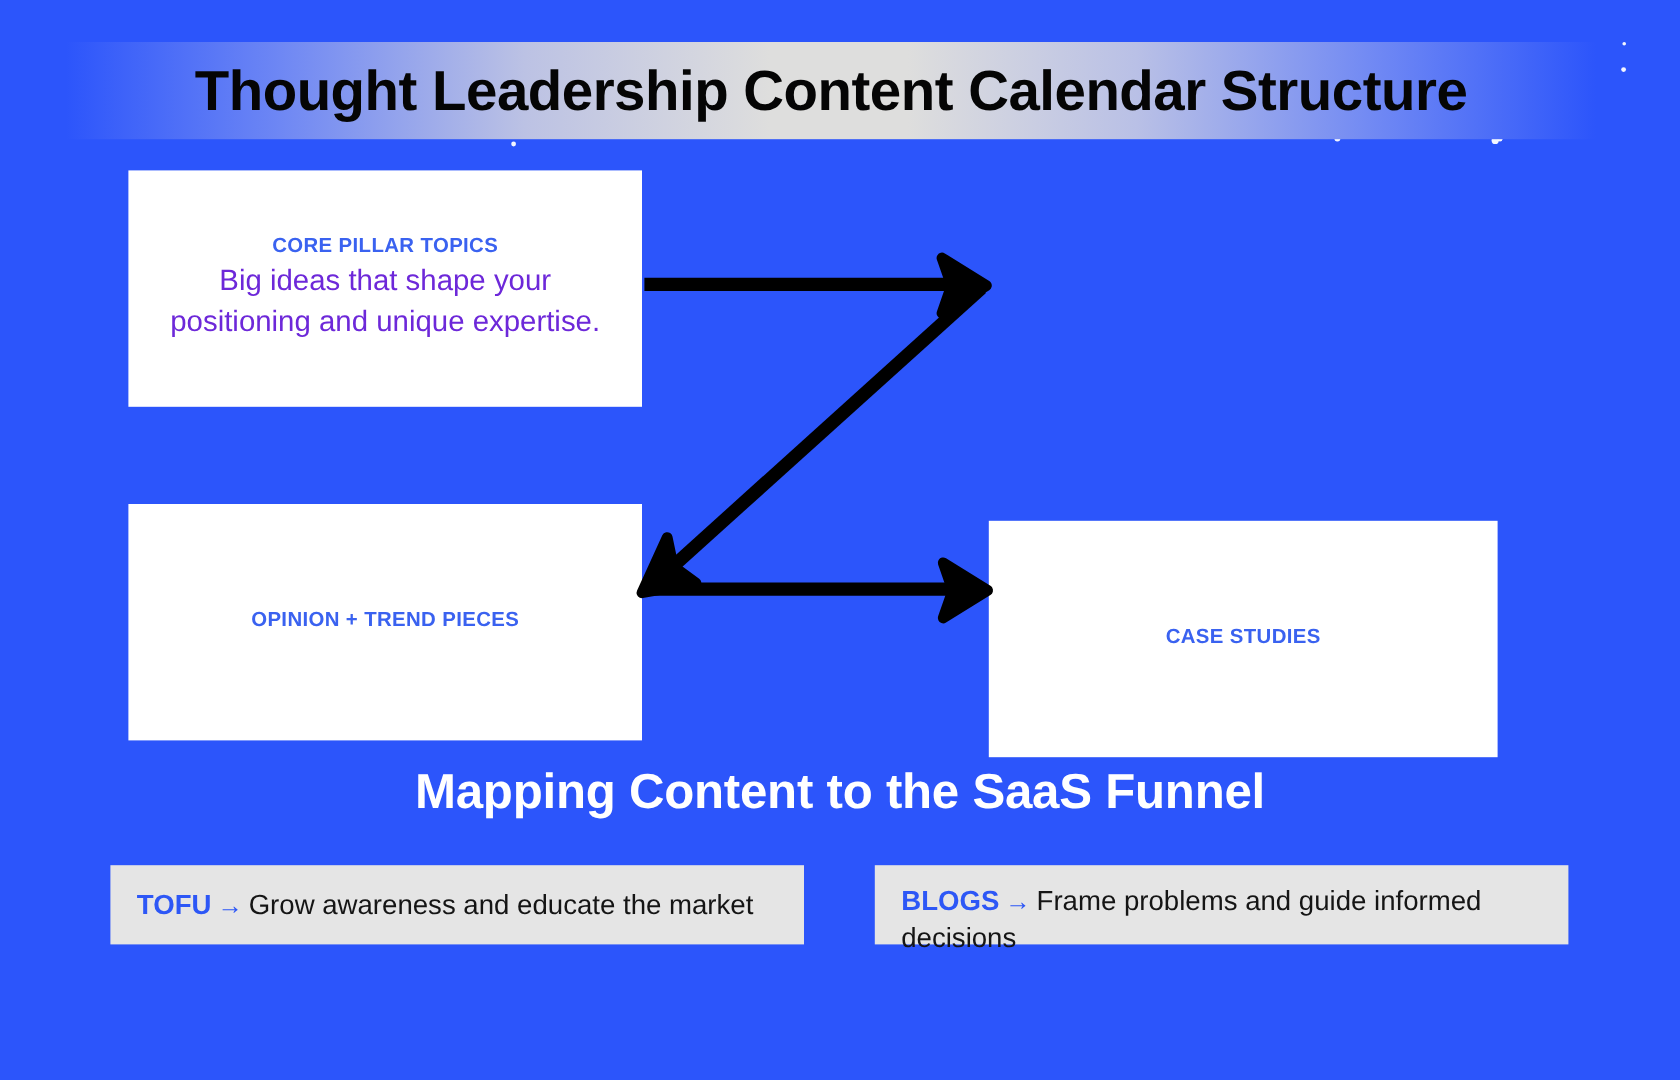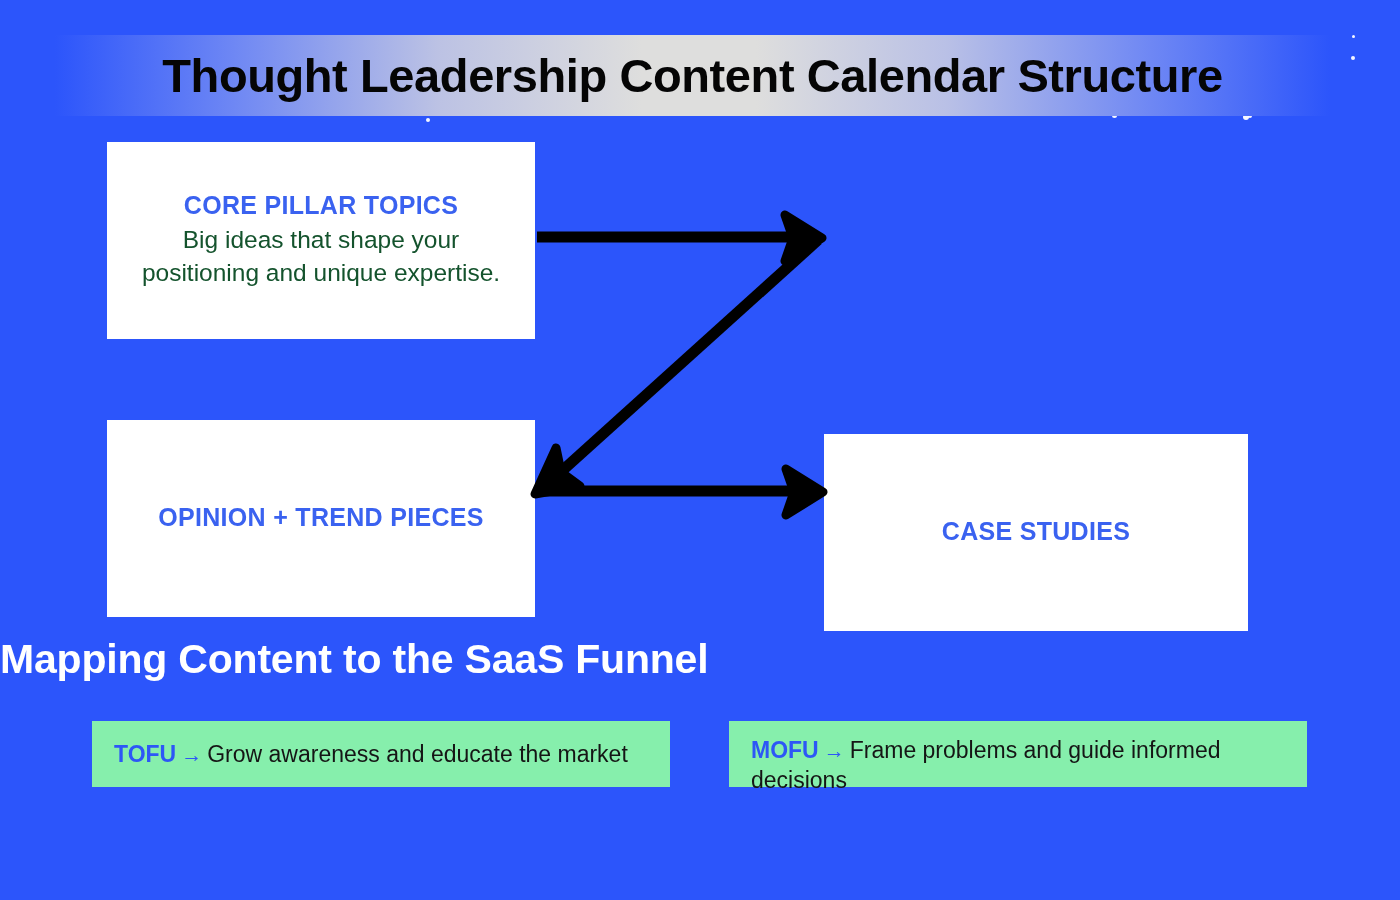--- a/index.html
+++ b/index.html
@@ -70,32 +70,32 @@
     position: absolute;
     background: #ffffff;
     box-sizing: border-box;
     display: flex;
     flex-direction: column;
     align-items: center;
     justify-content: center;
     padding: 10px 18px;
   }
   .card-title {
-    font-size: 25px;
+    font-size: 17px;
     font-weight: bold;
     color: #3A62F0;
     letter-spacing: 0.3px;
     text-align: center;
     margin: 0 0 3px 0;
     line-height: 1.15;
   }
   .card-body {
     font-size: 24.5px;
     font-weight: 400;
-    color: #14532d;
+    color: #6d28d9;
     text-align: center;
     line-height: 1.38;
     margin: 0;
   }
 
   #card-core        { left: 107px;  top: 142px; width: 428px; height: 197px; }
   #card-blogs       { left: 824px;  top: 142px; width: 424px; height: 197px; }
   #card-opinion     { left: 107px;  top: 420px; width: 428px; height: 197px; }
   #card-case        { left: 824px;  top: 420px; width: 424px; height: 197px; margin-top: 14px; }
 
@@ -108,31 +108,31 @@
     height: 900px;
     pointer-events: none;
   }
 
   
   #funnel-heading {
     position: absolute;
     left: 0;
     top: 636px;
     width: 1400px;
-    text-align: left;
+    text-align: center;
     font-size: 41px;
     font-weight: bold;
     color: #ffffff;
     letter-spacing: -0.2px;
   }
 
   
   .funnel-bar {
     position: absolute;
-    background: #86efac;
+    background: #e5e5e5;
     box-sizing: border-box;
     display: flex;
     align-items: center;
     padding: 8px 0 8px 22px;
   }
   .funnel-line {
     font-size: 23px;
     color: #151515;
     line-height: 1.32;
     text-align: left;
@@ -204,18 +204,18 @@
   <div id="funnel-heading">Mapping Content to the SaaS Funnel</div>
 
   <div class="funnel-bar" id="bar-tofu">
     <div class="funnel-line">
       <span class="funnel-tag">TOFU</span><span class="funnel-arrow">→</span><span>Grow awareness and educate the market</span>
     </div>
   </div>
 
   <div class="funnel-bar" id="bar-mofu">
     <div class="funnel-line">
-      <span class="funnel-tag">MOFU</span><span class="funnel-arrow">→</span><span>Frame problems and guide informed decisions</span>
+      <span class="funnel-tag">BLOGS</span><span class="funnel-arrow">→</span><span>Frame problems and guide informed decisions</span>
     </div>
   </div>
 
 
 </div>
 
 </body></html>

